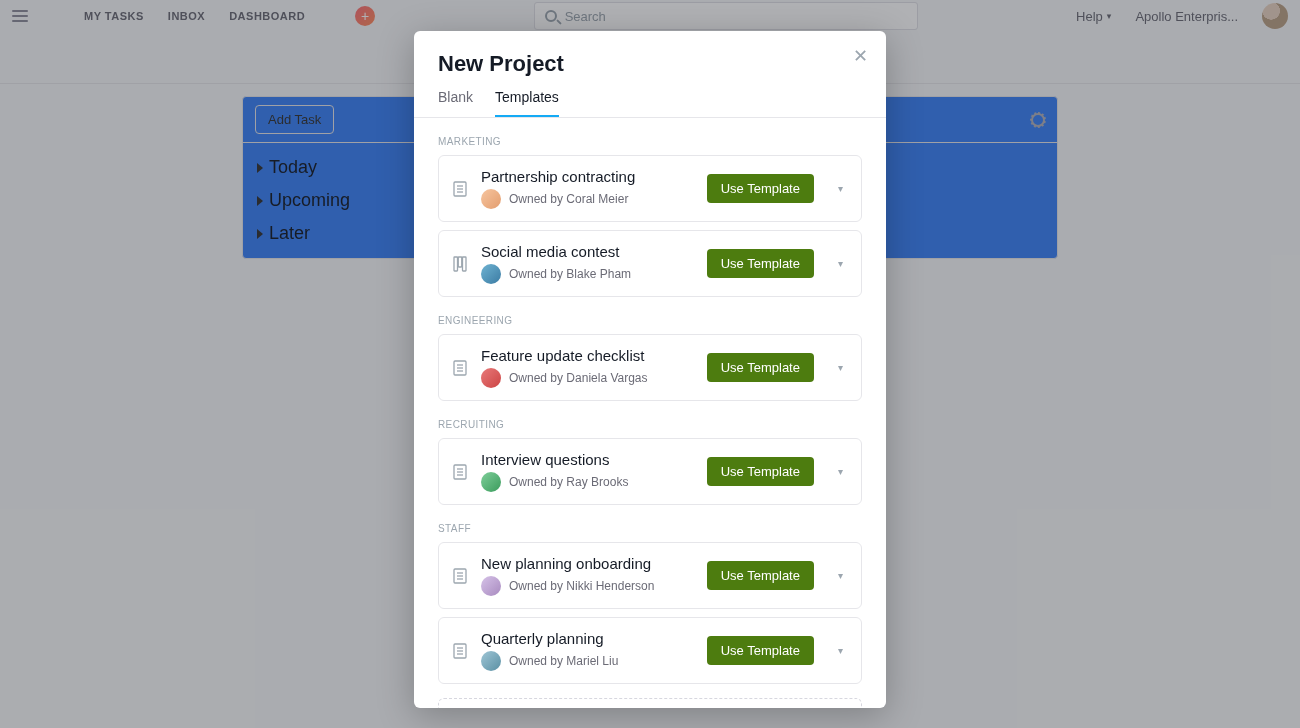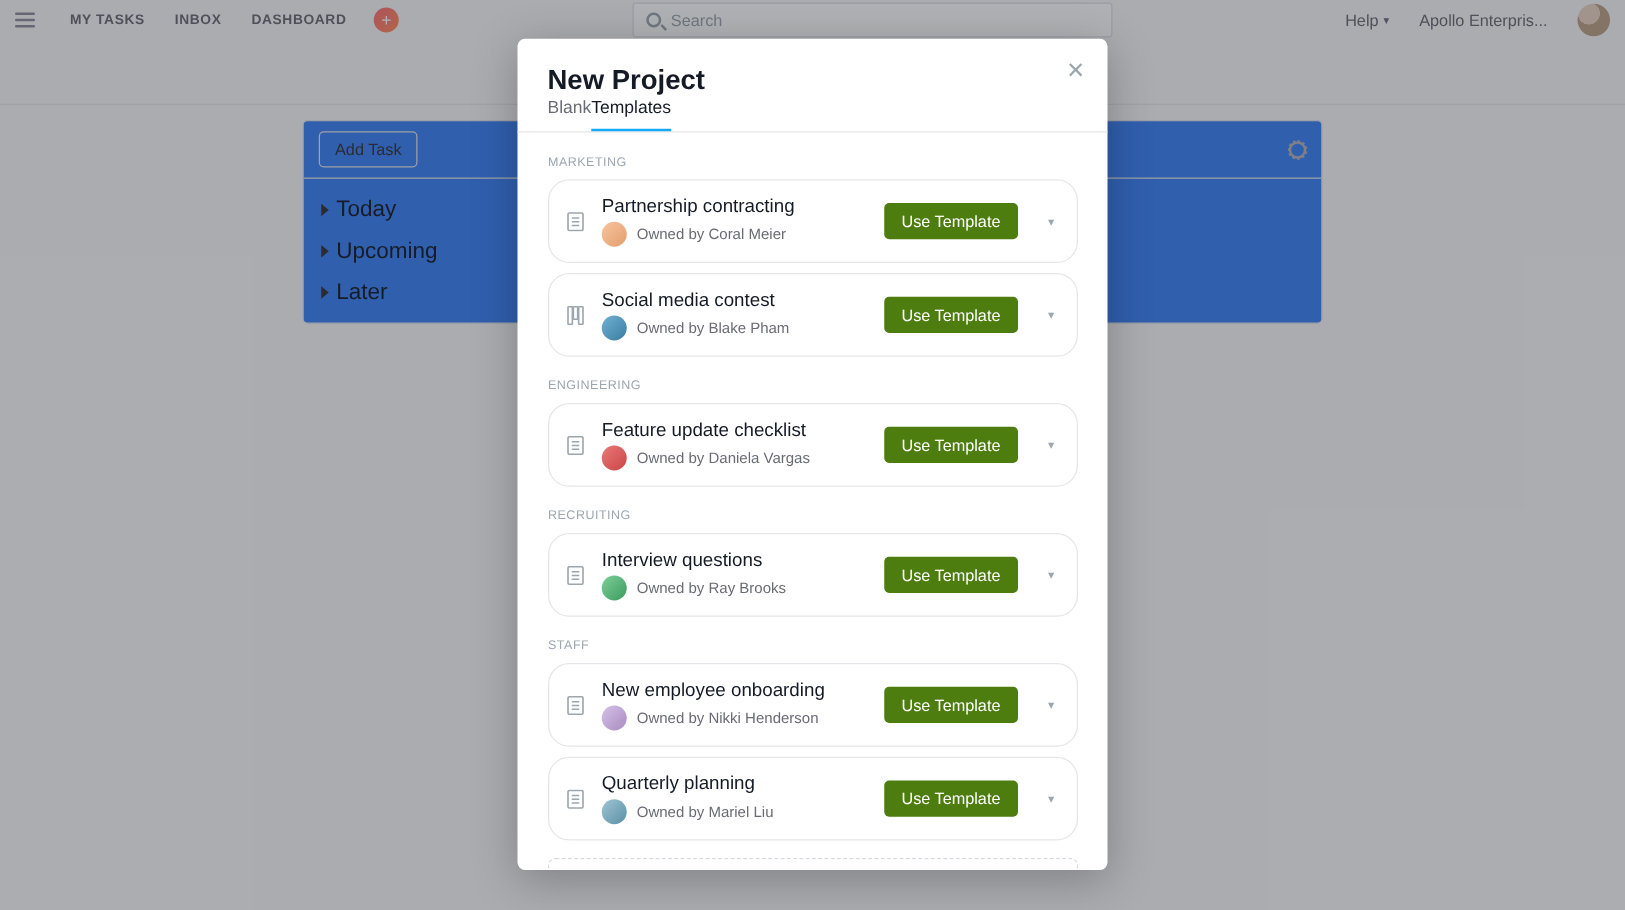--- a/index.html
+++ b/index.html
@@ -1,19 +1,19 @@
 <!DOCTYPE html>
 <html><head>
 <meta charset="utf-8">
 <style>
 * { box-sizing: border-box; margin: 0; padding: 0; font-family: -apple-system, BlinkMacSystemFont, "Segoe UI", Helvetica, Arial, sans-serif; }
 html, body { width: 1300px; height: 728px; overflow: hidden; background: #f6f8f9; position: relative; }
 
 
-.topbar { height: 32px; display: flex; align-items: center; padding: 0 12px; }
+.topbar { height: 32px; display: flex; align-items: center; padding: 0 12px; gap: 28px; }
 .hamburger { width: 16px; height: 12px; display: flex; flex-direction: column; justify-content: space-between; cursor: pointer; }
 .hamburger span { height: 2px; background: #8e8e9c; border-radius: 1px; }
 .topnav { display: flex; gap: 24px; margin-left: 28px; font-size: 11px; font-weight: 600; letter-spacing: 0.5px; color: #6b6b76; }
 .topnav a { cursor: pointer; }
 .add-circle { width: 20px; height: 20px; border-radius: 50%; background: linear-gradient(135deg,#fc6f77,#ff8d5d); margin-left: 22px; display: flex; align-items: center; justify-content: center; color: #fff; font-size: 14px; line-height: 1; cursor: pointer; }
 .spacer { flex: 1; }
 .searchbox { width: 384px; height: 28px; border: 1px solid #e0e0e6; border-radius: 3px; background: #fff; display: flex; align-items: center; padding: 0 10px; color: #9ca6af; gap: 8px; margin: 0 auto; }
 .searchbox input { border: none; outline: none; flex: 1; font-size: 13px; color: #333; background: transparent; }
 .searchbox input::placeholder { color: #9ca6af; }
 .search-icon { width: 12px; height: 12px; border: 2px solid #9ca6af; border-radius: 50%; position: relative; }
@@ -36,26 +36,26 @@
 .sections { padding: 8px 14px; }
 .section { display:flex; align-items:center; gap:6px; font-size:18px; font-weight:500; color:#151b26; padding:6px 0; cursor:pointer; }
 .tri { width:0; height:0; border-left:6px solid #333; border-top:5px solid transparent; border-bottom:5px solid transparent; }
 
 
 .overlay { position:absolute; inset:0; background:rgba(30,32,40,0.35); }
 .modal { position:absolute; left:414px; top:31px; width:472px; background:#fff; border-radius:6px; box-shadow:0 8px 36px rgba(0,0,0,0.25); }
 .modal-head { padding:20px 24px 0 24px; }
 .modal-title { font-size:22px; font-weight:700; color:#151b26; }
 .close-x { position:absolute; top:16px; right:18px; font-size:18px; color:#9ca6af; cursor:pointer; line-height:1; }
-.tabs { display:flex; margin-top:0; padding: 0 24px; border-bottom:1px solid #e6e6ea; }
+.tabs { display:flex; gap:22px; margin-top:12px; padding: 0 24px; border-bottom:1px solid #e6e6ea; }
 .tab { padding-bottom:10px; font-size:14px; color:#6b6b76; cursor:pointer; }
 .tab.active { color:#151b26; border-bottom:2px solid #14aaf5; }
 .modal-body { max-height: 590px; overflow:auto; padding: 0 24px 20px 24px; }
 .group-label { font-size:10px; font-weight:400; letter-spacing:0.4px; color:#9ca6af; margin:18px 0 8px 0; }
-.card { border:1px solid #e6e6ea; border-radius:17px; padding:12px 14px; display:flex; align-items:center; gap:14px; margin-bottom:8px; }
+.card { border:1px solid #e6e6ea; border-radius:6px; padding:12px 14px; display:flex; align-items:center; gap:14px; margin-bottom:8px; }
 .card:last-child { margin-bottom:0; }
 .ticon { width:14px; height:16px; flex-shrink:0; }
 .ticon svg { width:100%; height:100%; }
 .card-body { flex:1; min-width:0; }
 .card-title { font-size:15px; font-weight:500; color:#151b26; margin-bottom:4px; }
 .owner-row { display:flex; align-items:center; gap:8px; }
 .avatar-s { width:20px; height:20px; border-radius:50%; flex-shrink:0; }
 .av-a{background:linear-gradient(135deg,#f7c59f,#e39d6e);}
 .av-b{background:linear-gradient(135deg,#6fb3d2,#3b7ba3);}
 .av-c{background:linear-gradient(135deg,#e87a7a,#c44);}
@@ -203,21 +203,21 @@
       </div>
       <div class="group-label">STAFF</div>
       <div class="card">
         <div class="ticon"><svg viewBox="0 0 14 16" fill="none" stroke="#9ca6af" stroke-width="1.3">
             <rect x="1" y="1" width="12" height="14" rx="1"></rect>
             <line x1="4" y1="5" x2="10" y2="5"></line>
             <line x1="4" y1="8" x2="10" y2="8"></line>
             <line x1="4" y1="11" x2="10" y2="11"></line>
           </svg></div>
         <div class="card-body">
-          <div class="card-title">New employee onboarding</div>
+          <div class="card-title">New planning onboarding</div>
           <div class="owner-row">
             <div class="avatar-s av-e"></div>
             <div class="owner">Owned by Nikki Henderson</div>
           </div>
         </div>
         <button class="use-btn">Use Template</button>
         <div class="chev">▾</div>
       </div>
       <div class="card">
         <div class="ticon"><svg viewBox="0 0 14 16" fill="none" stroke="#9ca6af" stroke-width="1.3">

